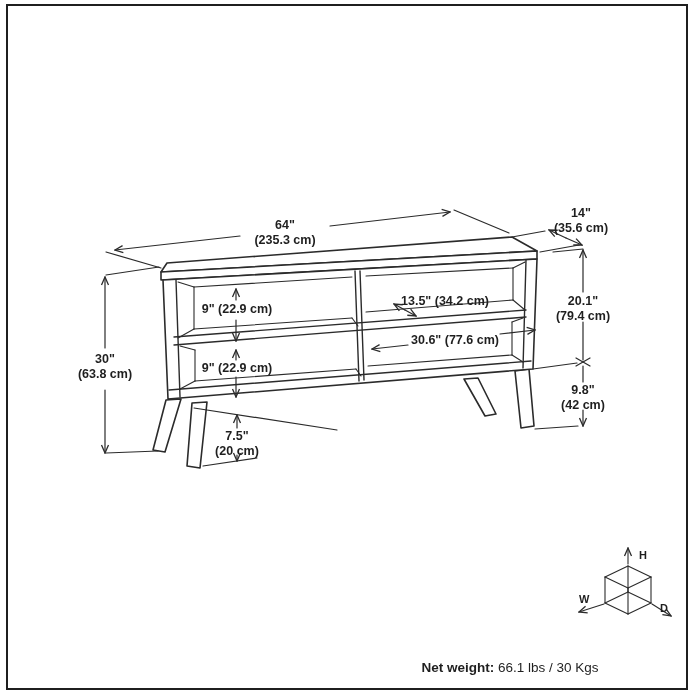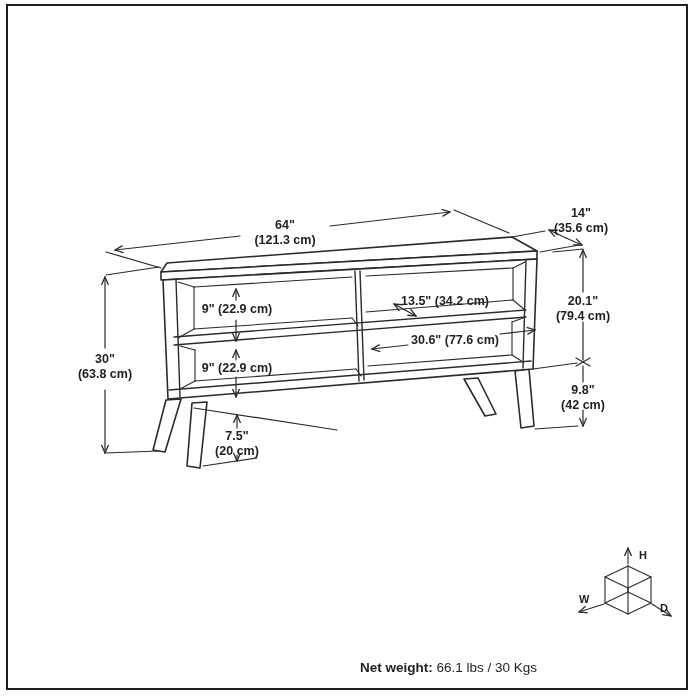--- a/index.html
+++ b/index.html
@@ -6,21 +6,21 @@
   #stage{position:relative;width:700px;height:700px;background:#fff;overflow:hidden;
          font-family:"Liberation Sans",sans-serif;color:#1f1f1f;}
   #frame{position:absolute;left:6px;top:4px;width:682px;height:686px;
          box-sizing:border-box;border:2px solid #1f1f1f;}
   #drawing{position:absolute;left:0;top:0;width:700px;height:700px;}
   .title{position:absolute;left:29px;top:24px;font-size:20px;font-weight:bold;
          line-height:23px;letter-spacing:.2px;}
   .dim{position:absolute;font-size:12.5px;font-weight:bold;line-height:14.5px;
        text-align:center;white-space:nowrap;}
   .axis-label{position:absolute;font-size:11px;font-weight:bold;}
-  #footer{position:absolute;left:360px;top:660px;width:300px;text-align:left;
+  #footer{position:absolute;left:360px;top:660px;width:300px;text-align:center;
           font-size:13.5px;}
   #footer .lbl{font-weight:bold;}
 </style>
 </head>
 <body>
 
 <div id="stage">
 
   <div id="frame"></div>
 
@@ -162,21 +162,21 @@
       <line x1="605" y1="603" x2="628" y2="592"></line>
       <line x1="651" y1="603" x2="628" y2="592"></line>
       <line x1="628" y1="564" x2="628" y2="548" marker-end="url(#ah)"></line>
       <line x1="604" y1="604" x2="579" y2="612" marker-end="url(#ah)"></line>
       <line x1="652" y1="604" x2="671" y2="616" marker-end="url(#ah)"></line>
     </g>
   </svg>
 
   <div class="dim" style="left:225px;top:218px;width:120px;">
     <div>64"</div>
-    <div>(121.3 cm)</div>
+    <div>(235.3 cm)</div>
   </div>
 
   <div class="dim" style="left:538px;top:206px;width:86px;">
     <div>14"</div>
     <div>(35.6 cm)</div>
   </div>
 
   <div class="dim" style="left:63px;top:352px;width:84px;">
     <div>30"</div>
     <div>(63.8 cm)</div>

